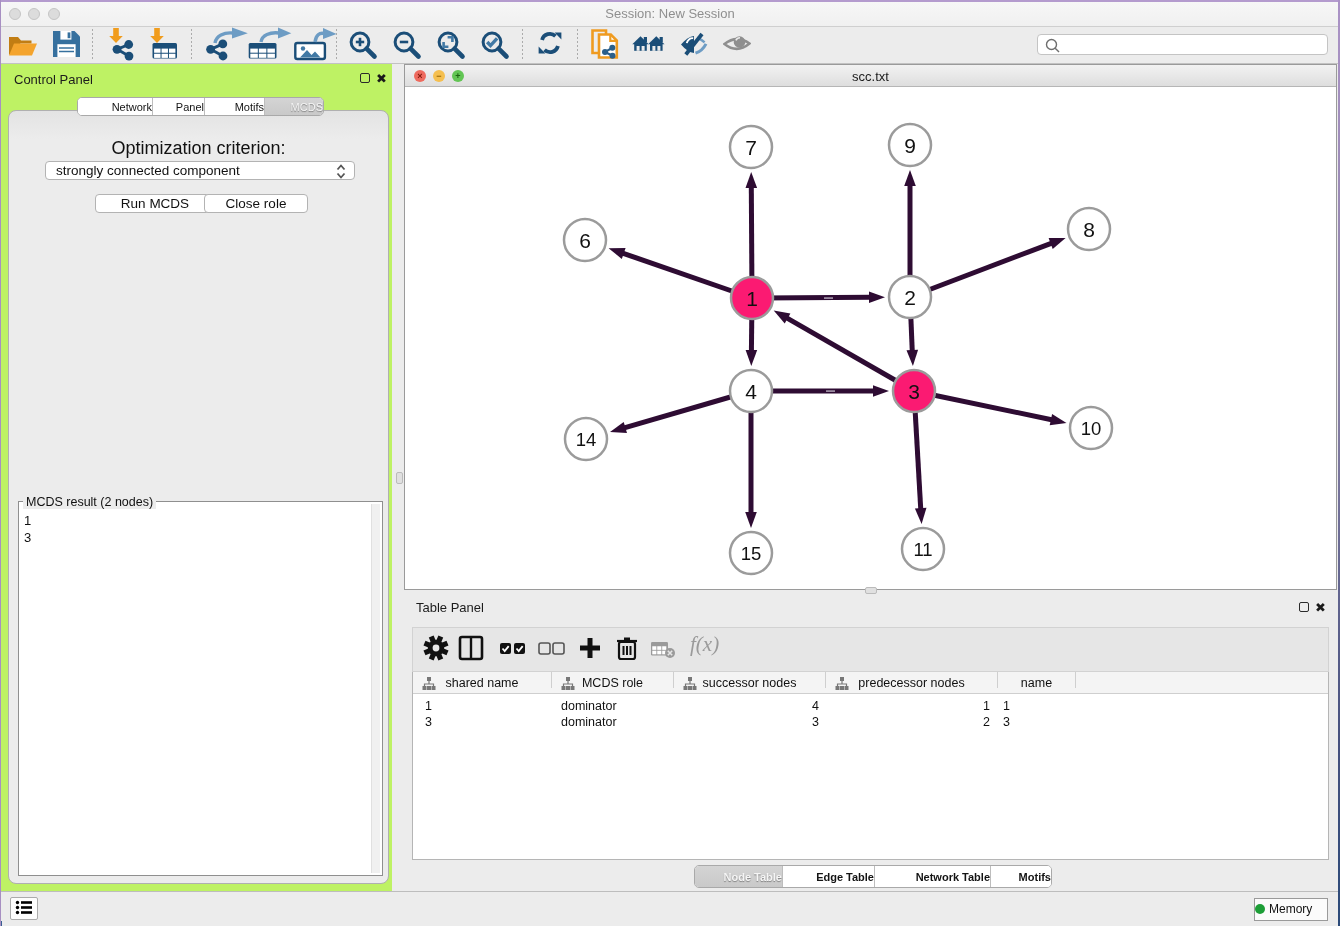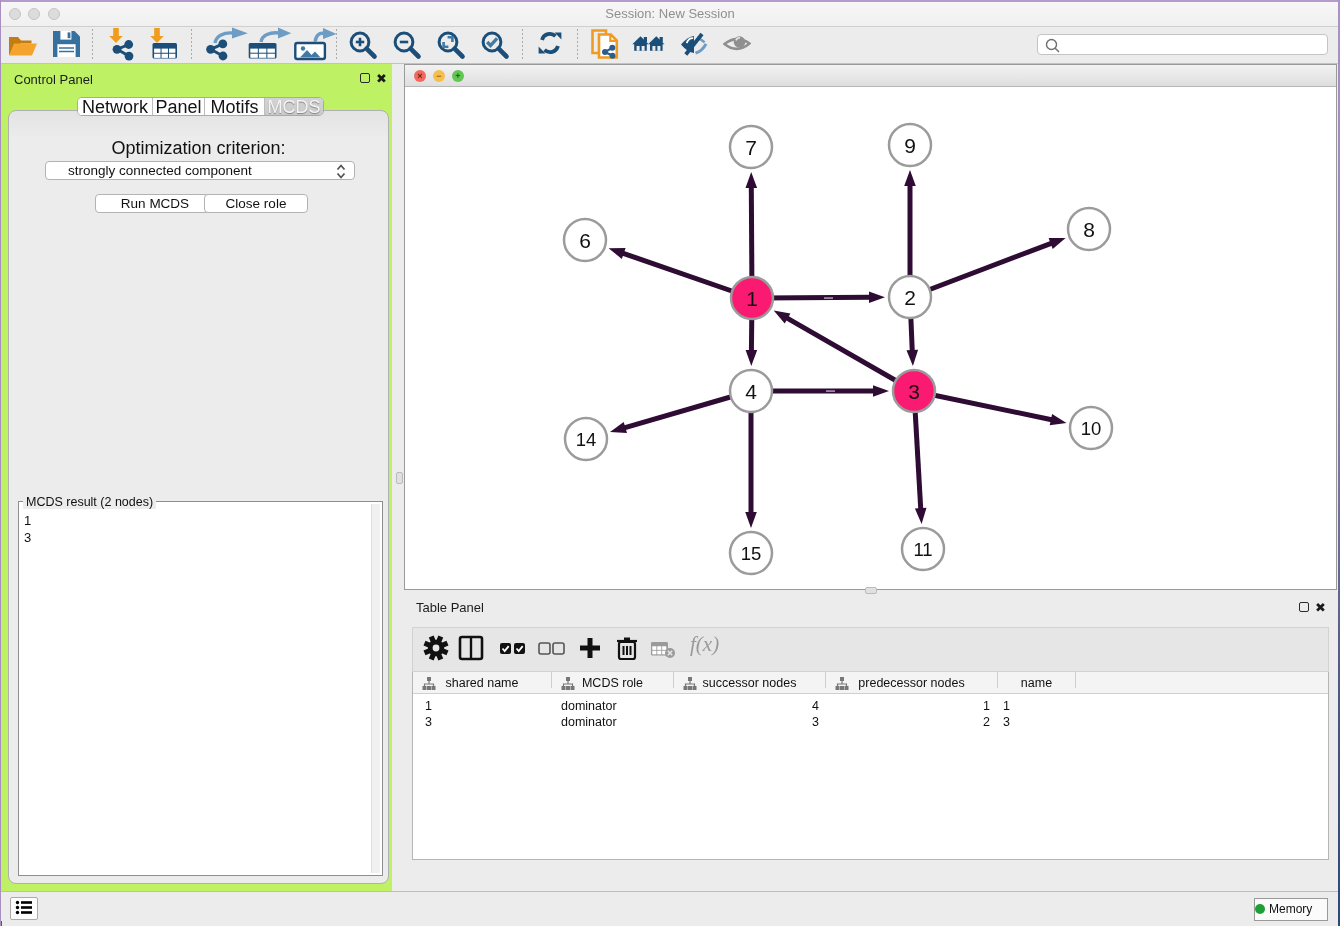--- a/index.html
+++ b/index.html
@@ -27,30 +27,30 @@
  background:#fff;border:1px solid #c4c4c4;border-radius:4px}
 
 #cp{position:absolute;left:0;top:64px;width:392px;height:827px;background:#bef264}
 #cphead{position:absolute;left:14px;top:8px;font-size:13px;color:#1c1c1c}
 .pfloat{position:absolute;width:10px;height:10px;border:1.6px solid #2a2a2a;border-radius:2px}
 .pclose{position:absolute;font-size:13px;font-weight:normal;color:#1a1a1a;line-height:1}
 #cppanel{position:absolute;left:8px;top:46px;width:381px;height:774px;
  background:linear-gradient(#e3e3e3,#ececec 28px);border:1px solid #b0b0b0;border-radius:8px}
 .tabs{position:absolute;display:flex;border:1px solid #a9a9a9;border-radius:5px;
  background:#fff;overflow:hidden;height:19px}
-.tab{font-size:18px;color:#141414;text-align:center;line-height:18px;
+.tab{font-size:11px;color:#141414;text-align:right;line-height:18px;
  border-left:1px solid #bdbdbd;background:#fff;white-space:nowrap}
 .tab:first-child{border-left:none}
 .tab.sel{background:linear-gradient(#d4d4d4,#c9c9c9);color:#f5f5f5;
  text-shadow:0 1px 1px rgba(120,120,120,.9)}
 #optlabel{position:absolute;left:0;top:27px;width:100%;text-align:center;
  font-size:18px;color:#111}
 #dropdown{position:absolute;left:36px;top:50px;width:310px;height:19px;background:#fff;
  border:1px solid #b3b3b3;border-radius:4px;font-size:13.5px;color:#111;
- line-height:17px;padding-left:22px}
+ line-height:17px;padding-left:10px}
 .btn{position:absolute;height:19px;background:#fff;border:1px solid #b3b3b3;
  border-radius:4px;font-size:13.5px;color:#111;text-align:center;line-height:17px}
 #mcdsfs{position:absolute;left:9px;top:390px;width:365px;height:375px;
  border:1px solid #8f8f8f;background:#fff}
 #mcdslegend{position:absolute;left:4px;top:-7px;background:#ececec;padding:0 3px;
  font-size:12.5px;color:#111}
 #mcdsitems{position:absolute;left:5px;top:10px;font-size:13px;color:#111;line-height:17px}
 #mcdssb{position:absolute;right:2px;top:2px;width:9px;height:369px;background:#f0f0f0;
  border-left:1px solid #e0e0e0}
 
@@ -259,20 +259,21 @@
    <div class="tab" style="width:60px">Motifs</div>
    <div class="tab sel" style="width:59px">MCDS</div>
   </div>
  </div>
 
  <div id="net">
   <div id="nettitle">
    <div class="mac" style="left:9px;background:#ee6a5e;color:#7e1408">×</div>
    <div class="mac" style="left:28px;background:#f5bf4f;color:#946300">−</div>
    <div class="mac" style="left:47px;background:#62c554;color:#1d6511">+</div>
+   <div id="netname">scc.txt</div>
   </div>
   <svg id="graph" width="931" height="502" viewBox="0 0 931 502">
   <line x1="347.0" y1="210.0" x2="346.3" y2="98.0" stroke="#2e0c33" stroke-width="5"></line>
 <polygon points="346.2,84.0 352.1,100.0 340.5,100.0" fill="#2e0c33"></polygon>
 <line x1="347.0" y1="210.0" x2="216.8" y2="164.8" stroke="#2e0c33" stroke-width="5"></line>
 <polygon points="203.6,160.2 220.6,160.0 216.8,170.9" fill="#2e0c33"></polygon>
 <line x1="347.0" y1="210.0" x2="466.0" y2="209.2" stroke="#2e0c33" stroke-width="5"></line>
 <polygon points="480.0,209.2 464.0,215.1 464.0,203.5" fill="#2e0c33"></polygon>
 <line x1="347.0" y1="210.0" x2="346.4" y2="264.0" stroke="#2e0c33" stroke-width="5"></line>
 <polygon points="346.3,278.0 340.6,261.9 352.2,262.1" fill="#2e0c33"></polygon>
@@ -420,20 +421,26 @@
    <div class="td" style="left:148px;top:26px">dominator</div>
    <div class="td" style="left:261px;top:26px;width:145px;text-align:right">4</div>
    <div class="td" style="left:413px;top:26px;width:164px;text-align:right">1</div>
    <div class="td" style="left:590px;top:26px">1</div>
    <div class="td" style="left:12px;top:42px">3</div>
    <div class="td" style="left:148px;top:42px">dominator</div>
    <div class="td" style="left:261px;top:42px;width:145px;text-align:right">3</div>
    <div class="td" style="left:413px;top:42px;width:164px;text-align:right">2</div>
    <div class="td" style="left:590px;top:42px">3</div>
   </div>
+  <div class="tabs" style="left:290px;top:268px;height:23px">
+   <div class="tab sel" style="width:87px;line-height:22px;font-weight:bold">Node Table</div>
+   <div class="tab" style="width:92px;line-height:22px;font-weight:bold">Edge Table</div>
+   <div class="tab" style="width:116px;line-height:22px;font-weight:bold">Network Table</div>
+   <div class="tab" style="width:61px;line-height:22px;font-weight:bold">Motifs</div>
+  </div>
  </div>
 
  <div id="status">
   <div id="listbtn">
         <svg width="18" height="15" viewBox="0 0 18 15" style="position:absolute;left:4px;top:2px">
           <circle cx="2.5" cy="2.5" r="1.7" fill="#000"></circle>
           <circle cx="2.5" cy="7.5" r="1.7" fill="#000"></circle>
           <circle cx="2.5" cy="12.5" r="1.7" fill="#000"></circle>
           <rect x="6" y="1.2" width="11" height="2.6" fill="#000"></rect>
           <rect x="6" y="6.2" width="11" height="2.6" fill="#000"></rect>

